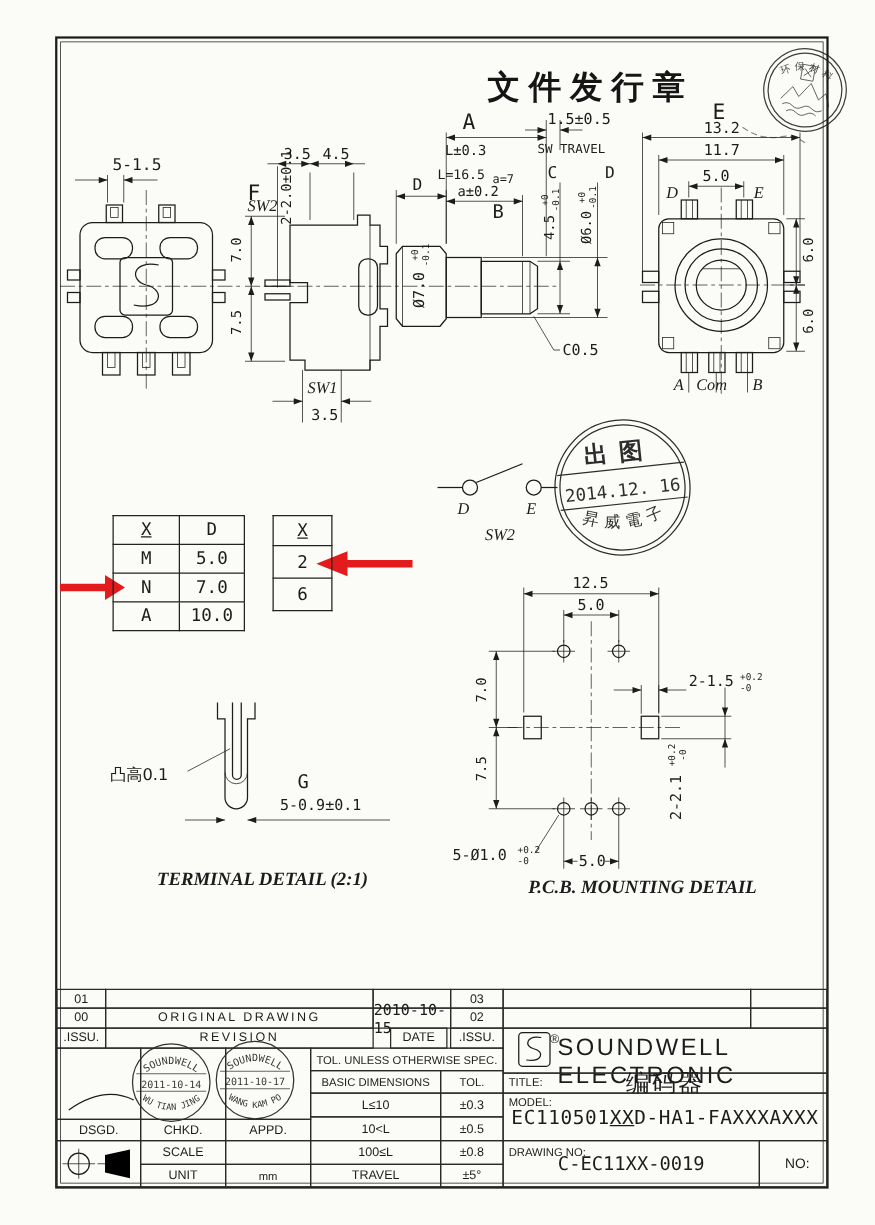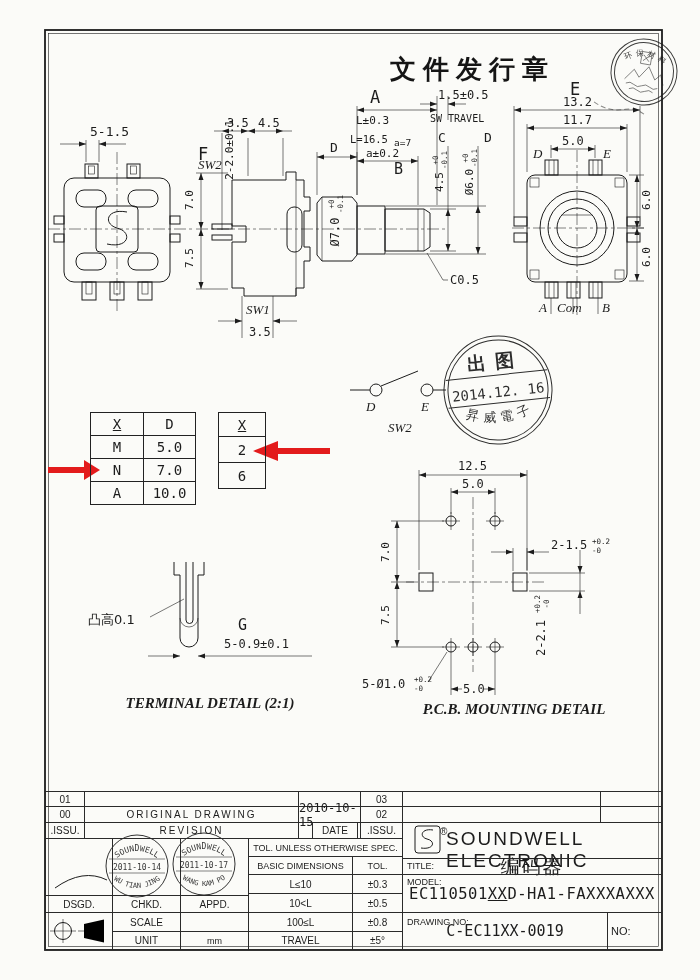--- a/index.html
+++ b/index.html
@@ -13,21 +13,21 @@
   svg .ah{fill:#1c1c1c;stroke:none;}
   svg .red{fill:#e31b1c;stroke:none;}
   svg text{fill:#1c1c1c;stroke:none;font-family:"DejaVu Sans Mono",monospace;font-size:11px;}
   svg text.t12{font-size:12px;} svg text.t13{font-size:13px;}
   svg text.big{font-size:17px;} svg text.tol{font-size:7.5px;}
   svg text.it{font-family:"Liberation Serif",serif;font-style:italic;font-size:13px;}
   svg text.vtitle{font-family:"Liberation Serif",serif;font-style:italic;font-weight:bold;font-size:15px;}
   svg text.cjk{font-family:"DejaVu Sans",sans-serif;}
   svg text.stamp{font-family:"DejaVu Sans",sans-serif;}
   .cell{position:absolute;border:1px solid #2a2a2a;box-sizing:border-box;display:flex;align-items:center;justify-content:center;font-size:10px;background:transparent;}
-  .cell.left{justify-content:flex-start;padding-left:3px;}
+  .cell.left{justify-content:flex-start;padding-left:20px;}
   .lab{position:absolute;font-size:9px;}
   .heading{position:absolute;left:390px;top:52px;width:170px;font-size:26px;letter-spacing:7px;font-family:"DejaVu Sans",sans-serif;font-weight:bold;color:#151515;}
   .note{position:absolute;left:94px;top:748px;font-size:16px;font-family:"DejaVu Sans",sans-serif;letter-spacing:1px;color:#151515;}
   table.dt{position:absolute;border-collapse:collapse;font-family:"DejaVu Sans Mono",monospace;font-size:14px;}
   table.dt td{border:1.6px solid #222;text-align:center;padding:0;}
   .u{text-decoration:underline;}
   .company{position:absolute;left:446px;top:828px;font-size:19px;font-weight:normal;letter-spacing:2px;word-spacing:16px;font-family:"Liberation Sans",sans-serif;}
   .modelval{font-family:"DejaVu Sans Mono",monospace;font-size:15.5px;letter-spacing:.5px;}
   .bigval{font-family:"DejaVu Sans Mono",monospace;font-size:15px;}
   .cnval{font-family:"DejaVu Sans",sans-serif;font-size:19px;letter-spacing:2px;}

